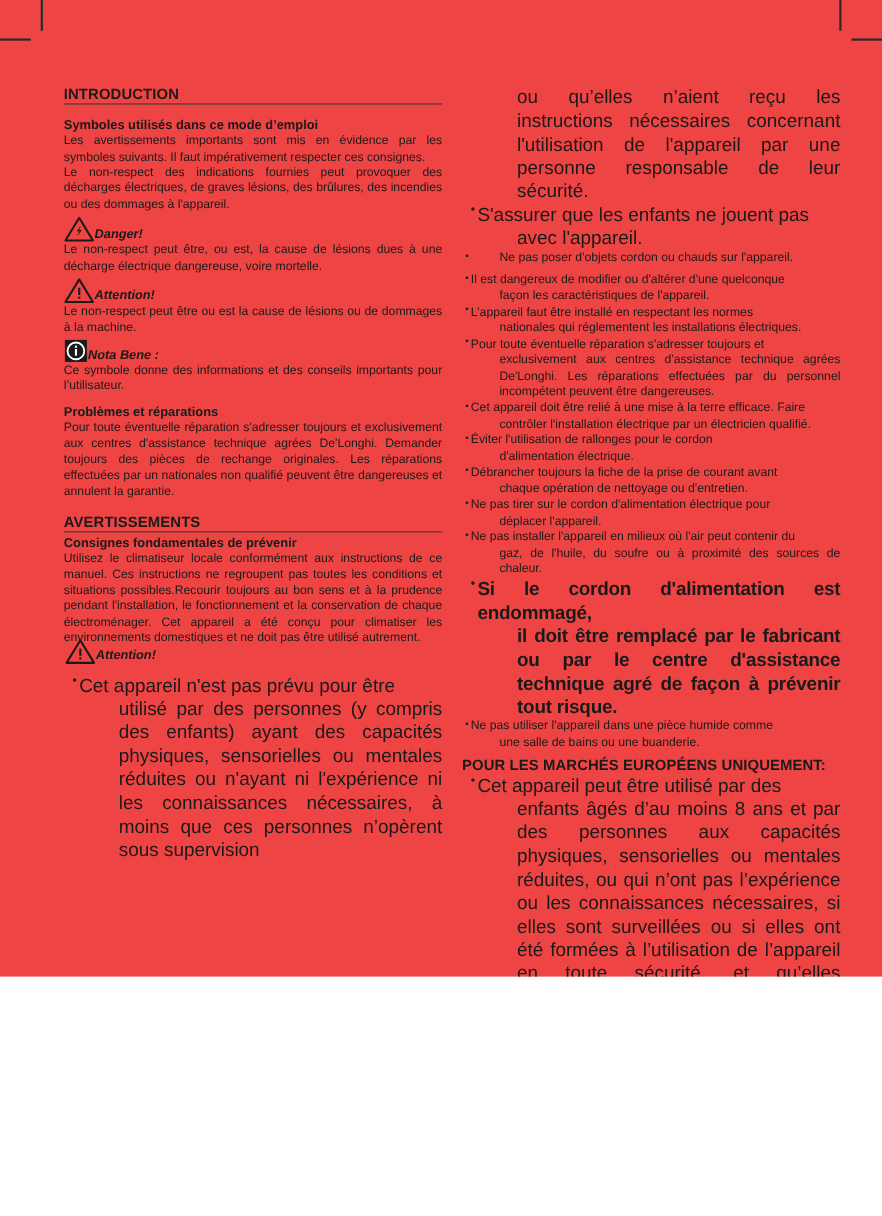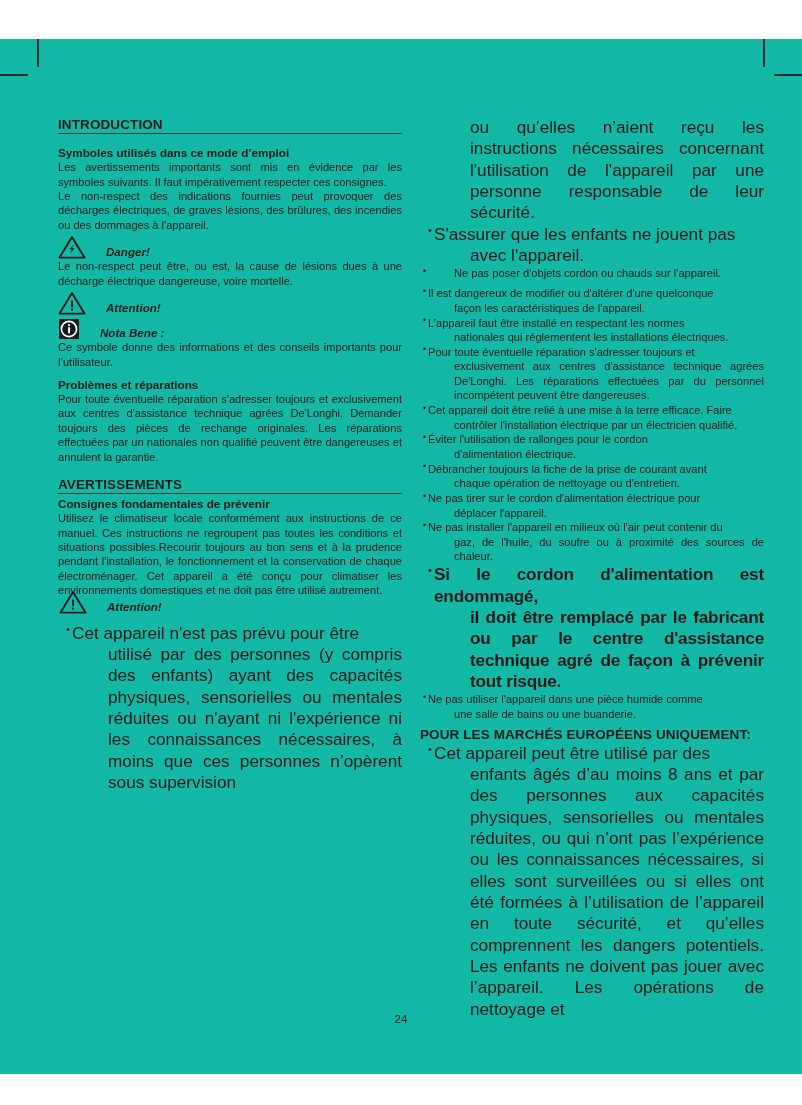--- a/index.html
+++ b/index.html
@@ -3,26 +3,25 @@
 <meta charset="utf-8">
 <style>
   html, body {
     margin: 0;
     padding: 0;
     background: #ffffff;
   }
   .page {
     position: relative;
     width: 802px;
-    height: 1035px;
-    background: #14b8a6;
+    height: 888px;
+    background: #ef4444;
     font-family: "Liberation Sans", sans-serif;
     color: #1a1a1a;
     overflow: hidden;
-    margin-top: 39px;
   }
 
   
   .crop {
     position: absolute;
     background: #2a2a2a;
   }
   .crop-v { width: 1.5px; height: 28px; }
   .crop-h { height: 1.5px; width: 28px; }
 
@@ -73,21 +72,21 @@
     font-size: 11.1px;
     line-height: 1.30;
     text-align: justify;
     text-justify: inter-word;
   }
 
   
   .callout {
     display: flex;
     align-items: flex-end;
-    gap: 20px;
+    gap: 0;
     margin: 3px 0 0 0;
     min-height: 19px;
   }
   .callout .label {
     font-weight: bold;
     font-style: italic;
     font-size: 11.6px;
     line-height: 1.1;
     padding-bottom: 0.5px;
   }
@@ -231,20 +230,21 @@
     <div class="callout">
       <span class="tri-wrap">
         <svg class="tri" width="28" height="24" viewBox="0 0 28 24" aria-hidden="true">
           <path d="M14 2 L26.5 22.6 L1.5 22.6 Z" fill="none" stroke="#1a1a1a" stroke-width="1.9" stroke-linejoin="round"></path>
           <rect x="13.1" y="9.6" width="1.9" height="6.6" fill="#1a1a1a"></rect>
           <rect x="13.1" y="17.6" width="1.9" height="2.0" fill="#1a1a1a"></rect>
         </svg>
       </span>
       <span class="label">Attention!</span>
     </div>
+    <p class="body">Le non-respect peut être ou est la cause de lésions ou de dommages à la machine.</p>
 
     <div class="callout">
       <span class="note-wrap">
         <svg class="note-sq" width="22" height="22" viewBox="0 0 22 22" aria-hidden="true">
           <rect x="1" y="1" width="20" height="20" fill="#1a1a1a"></rect>
           <circle cx="11" cy="11" r="7.6" fill="none" stroke="#ffffff" stroke-width="1.7"></circle>
           <rect x="10.1" y="9.3" width="1.9" height="6.0" fill="#ffffff"></rect>
           <rect x="10.1" y="6.2" width="1.9" height="2.0" fill="#ffffff"></rect>
         </svg>
       </span>

